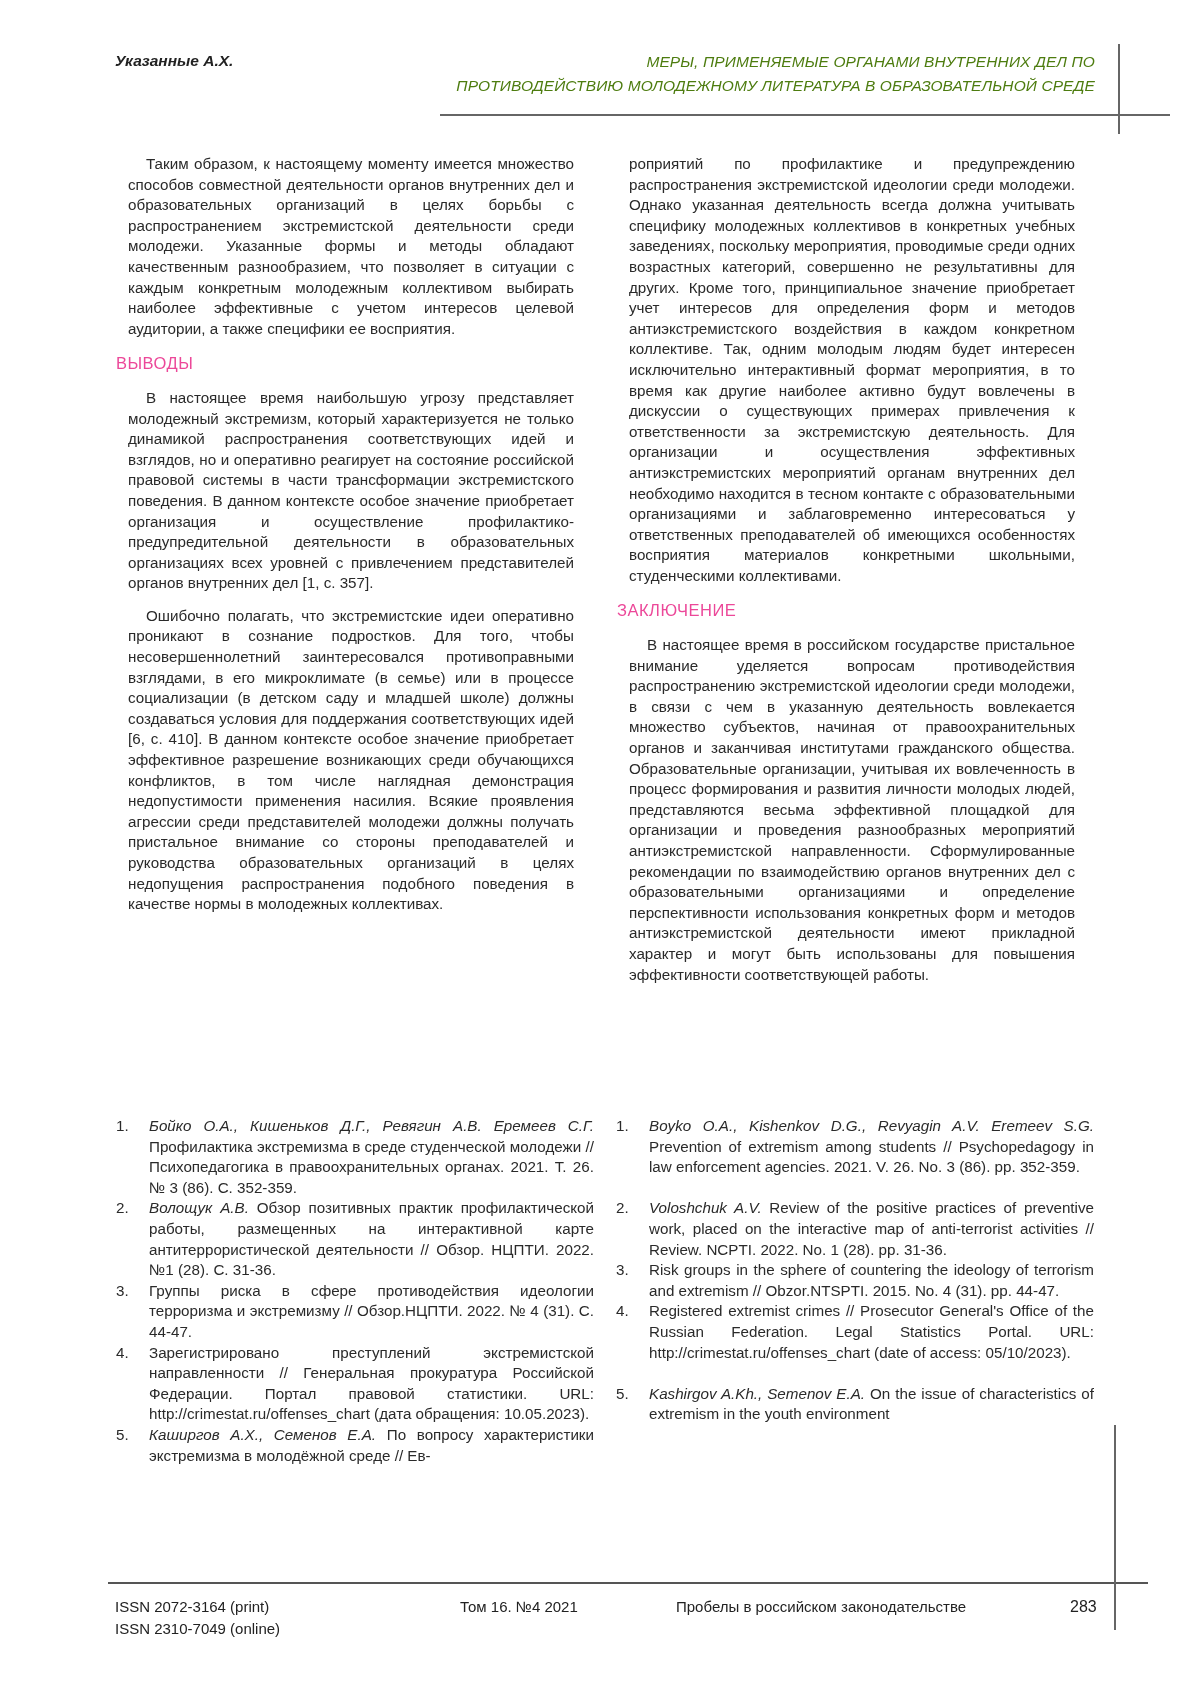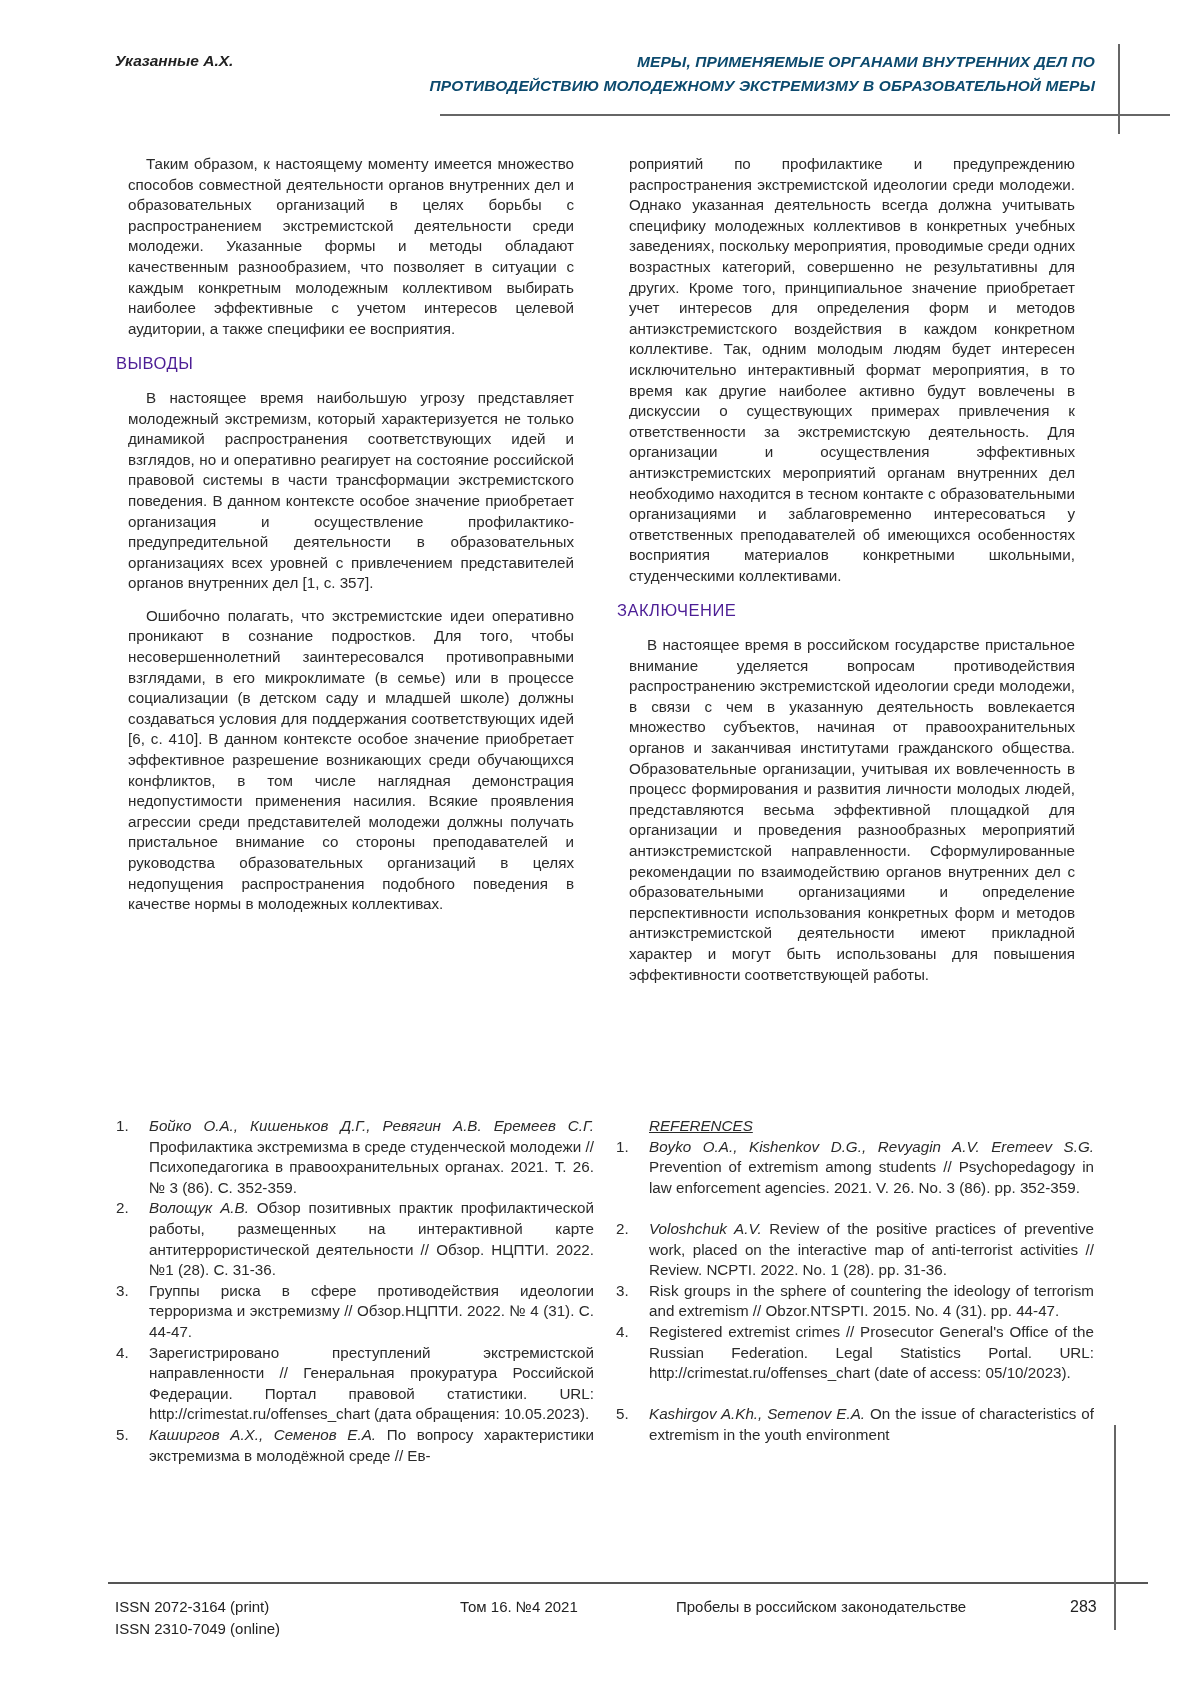--- a/index.html
+++ b/index.html
@@ -2,31 +2,31 @@
 <html><head>
 <meta charset="utf-8">
 <style>
   html, body { margin: 0; padding: 0; background: #ffffff; }
   body { width: 1200px; height: 1697px; position: relative; overflow: hidden;
          font-family: "Liberation Sans", sans-serif; color: #222; }
 
   .hdr-author { position: absolute; left: 115px; top: 52px; font-size: 15.5px;
                 font-weight: bold; font-style: italic; color: #222; }
   .hdr-title { position: absolute; right: 105px; top: 50px; width: 800px; text-align: right;
-               font-size: 15.5px; font-weight: bold; font-style: italic; line-height: 24px;
-               color: #0c4a6e; letter-spacing: 0.1px; }
+               font-size: 15.5px; font-weight: normal; font-style: italic; line-height: 24px;
+               color: #4d7c0f; letter-spacing: 0.1px; }
   .rule-top { position: absolute; left: 440px; top: 114px; width: 730px; height: 2px; background: #666; }
   .vline-top { position: absolute; left: 1118px; top: 44px; width: 2px; height: 90px; background: #666; }
 
   .col { position: absolute; width: 470px; font-size: 15.2px; line-height: 20.6px; color: #2a2a2a; }
   .col p { margin: 12px; text-align: justify; text-indent: 18px; hyphens: manual; }
   .col p.noind { text-indent: 0; }
   .col-left { left: 116px; top: 142px; }
   .col-right { left: 617px; top: 142px; }
-  .sec-head { font-size: 16.5px; letter-spacing: 0.5px; margin: 14px 0 14px 0; color: #4c1d95; }
+  .sec-head { font-size: 16.5px; letter-spacing: 0.5px; margin: 14px 0 14px 0; color: #ec4899; }
 
   .refs { position: absolute; width: 478px; font-size: 15.2px; line-height: 20.6px; color: #2a2a2a; }
   .refs-left { left: 116px; top: 1116px; }
   .refs-right { left: 616px; top: 1116px; }
   .refs-title { margin-left: 33px; font-style: italic; text-decoration: underline; }
   .ref { display: flex; }
   .ref .num { width: 33px; flex: none; }
   .ref .txt { flex: 1; text-align: justify; }
   .ref .auth { font-style: italic; }
   .ref.gap { margin-top: 20.6px; }
@@ -39,21 +39,21 @@
   .foot-vol { left: 460px; top: 1596px; }
   .foot-journal { left: 676px; top: 1596px; }
   .foot-page { left: 1070px; top: 1596px; font-style: normal; font-size: 16px; }
 </style>
 </head>
 <body>
 
 <div class="hdr-author">Указанные А.Х.</div>
 <div class="hdr-title">
   <div>МЕРЫ, ПРИМЕНЯЕМЫЕ ОРГАНАМИ ВНУТРЕННИХ ДЕЛ ПО</div>
-  <div>ПРОТИВОДЕЙСТВИЮ МОЛОДЕЖНОМУ ЭКСТРЕМИЗМУ В ОБРАЗОВАТЕЛЬНОЙ МЕРЫ</div>
+  <div>ПРОТИВОДЕЙСТВИЮ МОЛОДЕЖНОМУ ЛИТЕРАТУРА В ОБРАЗОВАТЕЛЬНОЙ СРЕДЕ</div>
 </div>
 <div class="rule-top"></div>
 <div class="vline-top"></div>
 
 <div class="col col-left">
   <p>Таким образом, к настоящему моменту имеется множество способов совместной деятельности органов внутренних дел и образовательных организаций в целях борьбы с распространением экстремистской деятельности среди молодежи. Указанные формы и методы обладают качественным разнообразием, что позволяет в ситуации с каждым конкретным молодежным коллективом выбирать наиболее эффективные с учетом интересов целевой аудитории, а также специфики ее восприятия.</p>
   <div class="sec-head">ВЫВОДЫ</div>
   <p>В настоящее время наибольшую угрозу представляет молодежный экстремизм, который характеризуется не только динамикой распространения соответствующих идей и взглядов, но и оперативно реагирует на состояние российской правовой системы в части трансформации экстремистского поведения. В данном контексте особое значение приобретает организация и осуществление профилактико-предупредительной деятельности в образовательных организациях всех уровней с привлечением представителей органов внутренних дел [1, с. 357].</p>
   <p>Ошибочно полагать, что экстремистские идеи оперативно проникают в сознание подростков. Для того, чтобы несовершеннолетний заинтересовался противоправными взглядами, в его микроклимате (в семье) или в процессе социализации (в детском саду и младшей школе) должны создаваться условия для поддержания соответствующих идей [6, с. 410]. В данном контексте особое значение приобретает эффективное разрешение возникающих среди обучающихся конфликтов, в том числе наглядная демонстрация недопустимости применения насилия. Всякие проявления агрессии среди представителей молодежи должны получать пристальное внимание со стороны преподавателей и руководства образовательных организаций в целях недопущения распространения подобного поведения в качестве нормы в молодежных коллективах.</p>
 </div>
@@ -81,21 +81,20 @@
     <span class="num">4.</span>
     <span class="txt"><span class="auth"></span><span>Зарегистрировано преступлений экстремистской направленности // Генеральная прокуратура Российской Федерации. Портал правовой статистики. URL: http://crimestat.ru/offenses_chart (дата обращения: 10.05.2023).</span></span>
   </div>
   <div class="ref">
     <span class="num">5.</span>
     <span class="txt"><span class="auth">Каширгов А.Х., Семенов Е.А.</span><span> По вопросу характеристики экстремизма в молодёжной среде // Ев-</span></span>
   </div>
 </div>
 
 <div class="refs refs-right">
-  <div class="refs-title">REFERENCES</div>
   <div class="ref">
     <span class="num">1.</span>
     <span class="txt"><span class="auth">Boyko O.A., Kishenkov D.G., Revyagin A.V. Eremeev S.G.</span><span> Prevention of extremism among students // Psychopedagogy in law enforcement agencies. 2021. V. 26. No. 3 (86). pp. 352-359.</span></span>
   </div>
   <div class="ref gap">
     <span class="num">2.</span>
     <span class="txt"><span class="auth">Voloshchuk A.V.</span><span> Review of the positive practices of preventive work, placed on the interactive map of anti-terrorist activities // Review. NCPTI. 2022. No. 1 (28). pp. 31-36.</span></span>
   </div>
   <div class="ref">
     <span class="num">3.</span>

